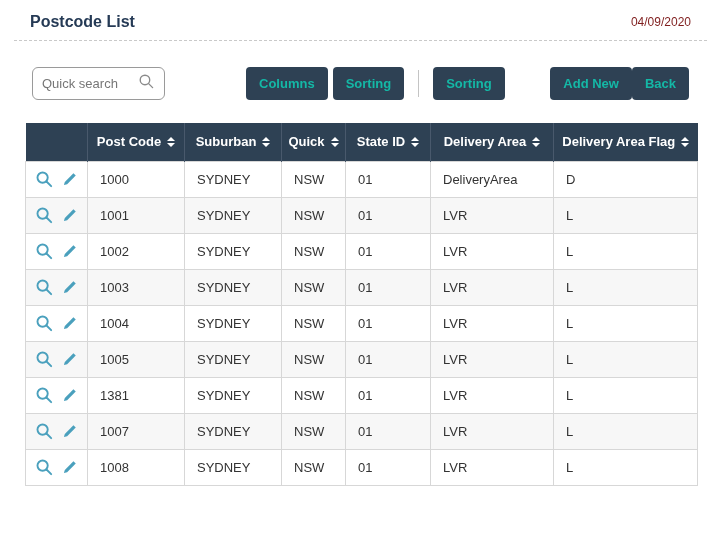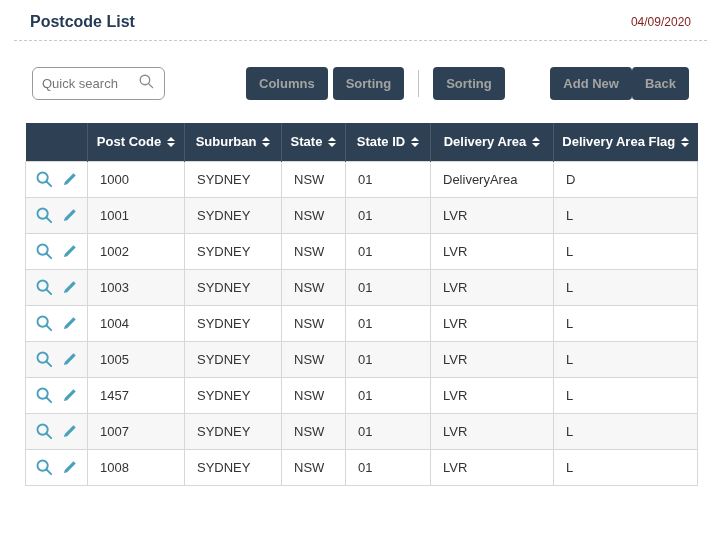--- a/index.html
+++ b/index.html
@@ -40,21 +40,21 @@
   .search-box{
     width:133px;height:33px;border:1px solid #9a9a9a;border-radius:6px;
     display:flex;align-items:center;padding:0 9px 0 9px;background:#fff;
   }
   .search-box input{
     border:none;outline:none;flex:1;width:0;font-size:13px;color:#444;
     font-family:"Liberation Sans",sans-serif;background:transparent;
   }
   .search-box input::placeholder{color:#767676;}
   .btn{
-    background:var(--button-bg,#2e4154);color:#a3a3a3;border:none;border-radius:4px;
+    background:var(--button-bg,#2e4154);color:#14b8a6;border:none;border-radius:4px;
     height:33px;padding:0 13px;font-size:13px;font-weight:bold;cursor:pointer;
     font-family:"Liberation Sans",sans-serif;white-space:nowrap;
   }
   .center-group{display:flex;align-items:center;margin-left:81px;}
   .center-group .btn + .btn{margin-left:5px;}
   .toolbar-separator{
     width:1px;height:27px;background:#c4c4c4;margin:0 14px;
   }
   .right-group{display:flex;align-items:center;margin-left:auto;border-radius:13px;}
   .right-group .btn + .btn{}
@@ -151,21 +151,21 @@
         <span class="th-inner">
             <span>Suburban</span>
         <span class="sort-icon">
               <span class="tri-up"></span>
               <span class="tri-down"></span>
             </span>
           </span>
       </th>
       <th>
         <span class="th-inner">
-            <span>State</span>
+            <span>Quick</span>
         <span class="sort-icon">
               <span class="tri-up"></span>
               <span class="tri-down"></span>
             </span>
           </span>
       </th>
       <th>
         <span class="th-inner">
             <span>State ID</span>
         <span class="sort-icon">
@@ -334,21 +334,21 @@
           <circle cx="8" cy="8" r="5.4" fill="none" stroke="#4aa0bd" stroke-width="2"></circle>
           <line x1="12.1" y1="12.1" x2="17" y2="17" stroke="#4aa0bd" stroke-width="2" stroke-linecap="round"></line>
         </svg>
       </button>
       <button class="icon-btn" title="">
         <svg width="16" height="16" viewBox="0 0 20 20">
           <path d="M2.4 17.6l1.1-4L14.3 2.8l2.9 2.9L6.4 16.5z" fill="#4aa0bd"></path>
         </svg>
       </button>
     </td>
-    <td>1457</td>
+    <td>1381</td>
     <td>SYDNEY</td>
     <td>NSW</td>
     <td>01</td>
     <td>LVR</td>
     <td>L</td>
   </tr>
 
   <tr>
     <td class="action-cell">
       <button class="icon-btn" title="">

